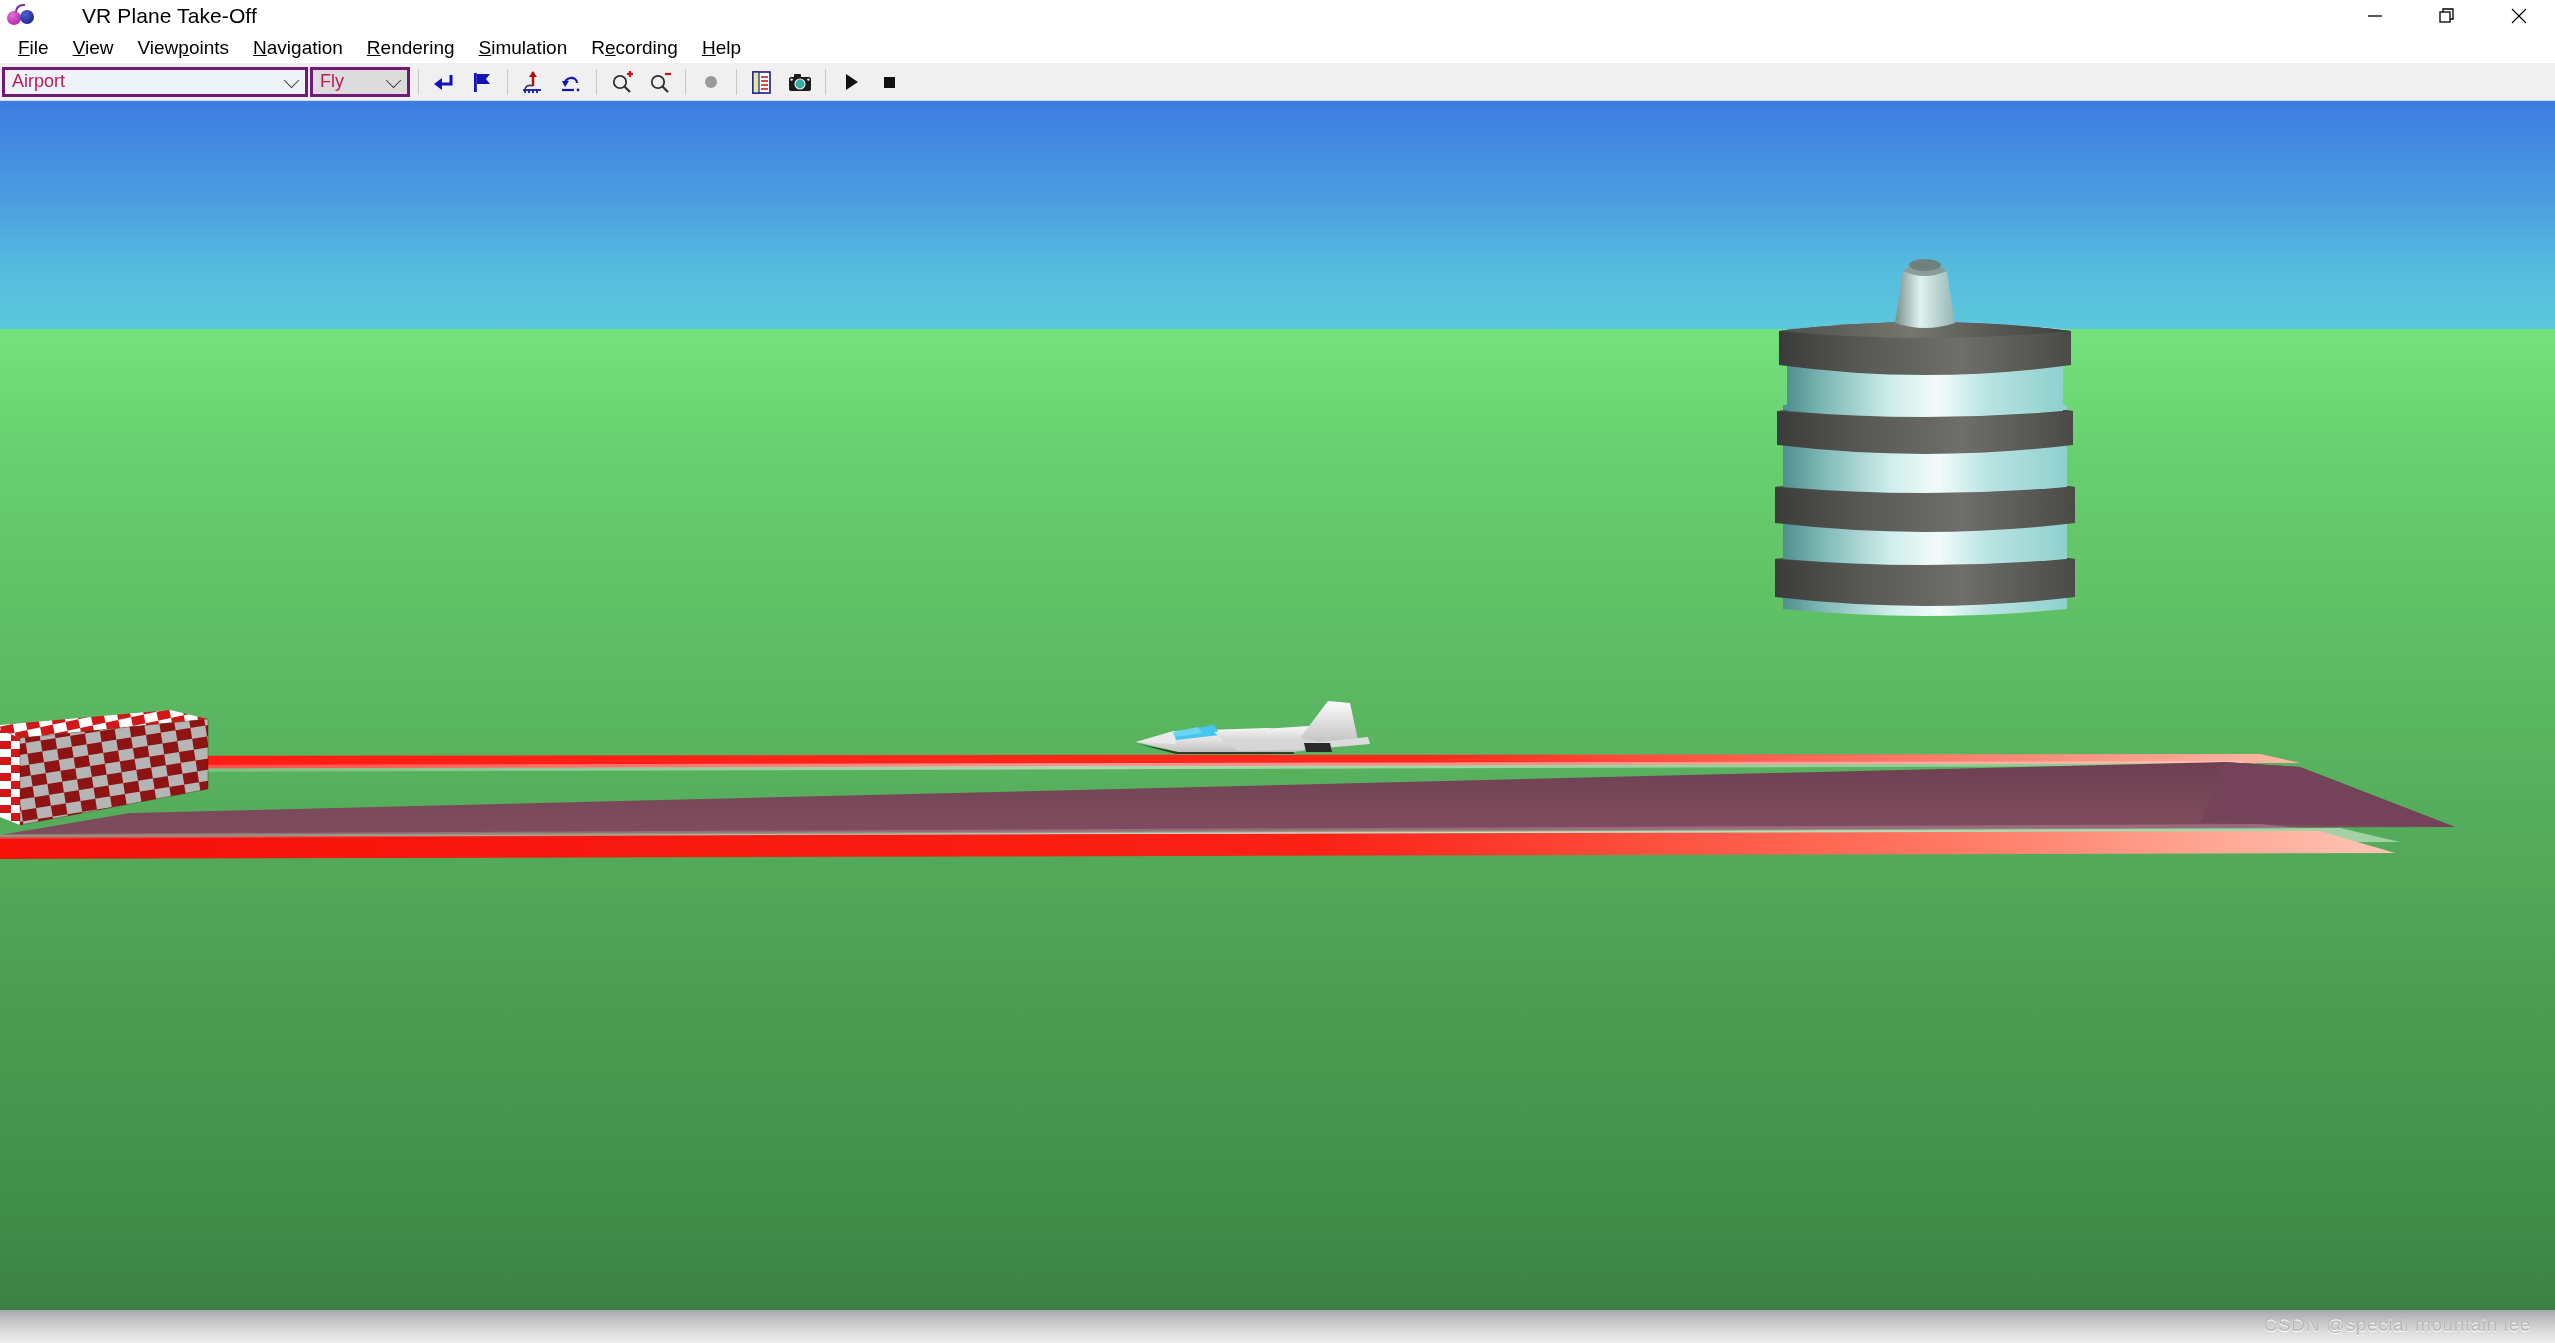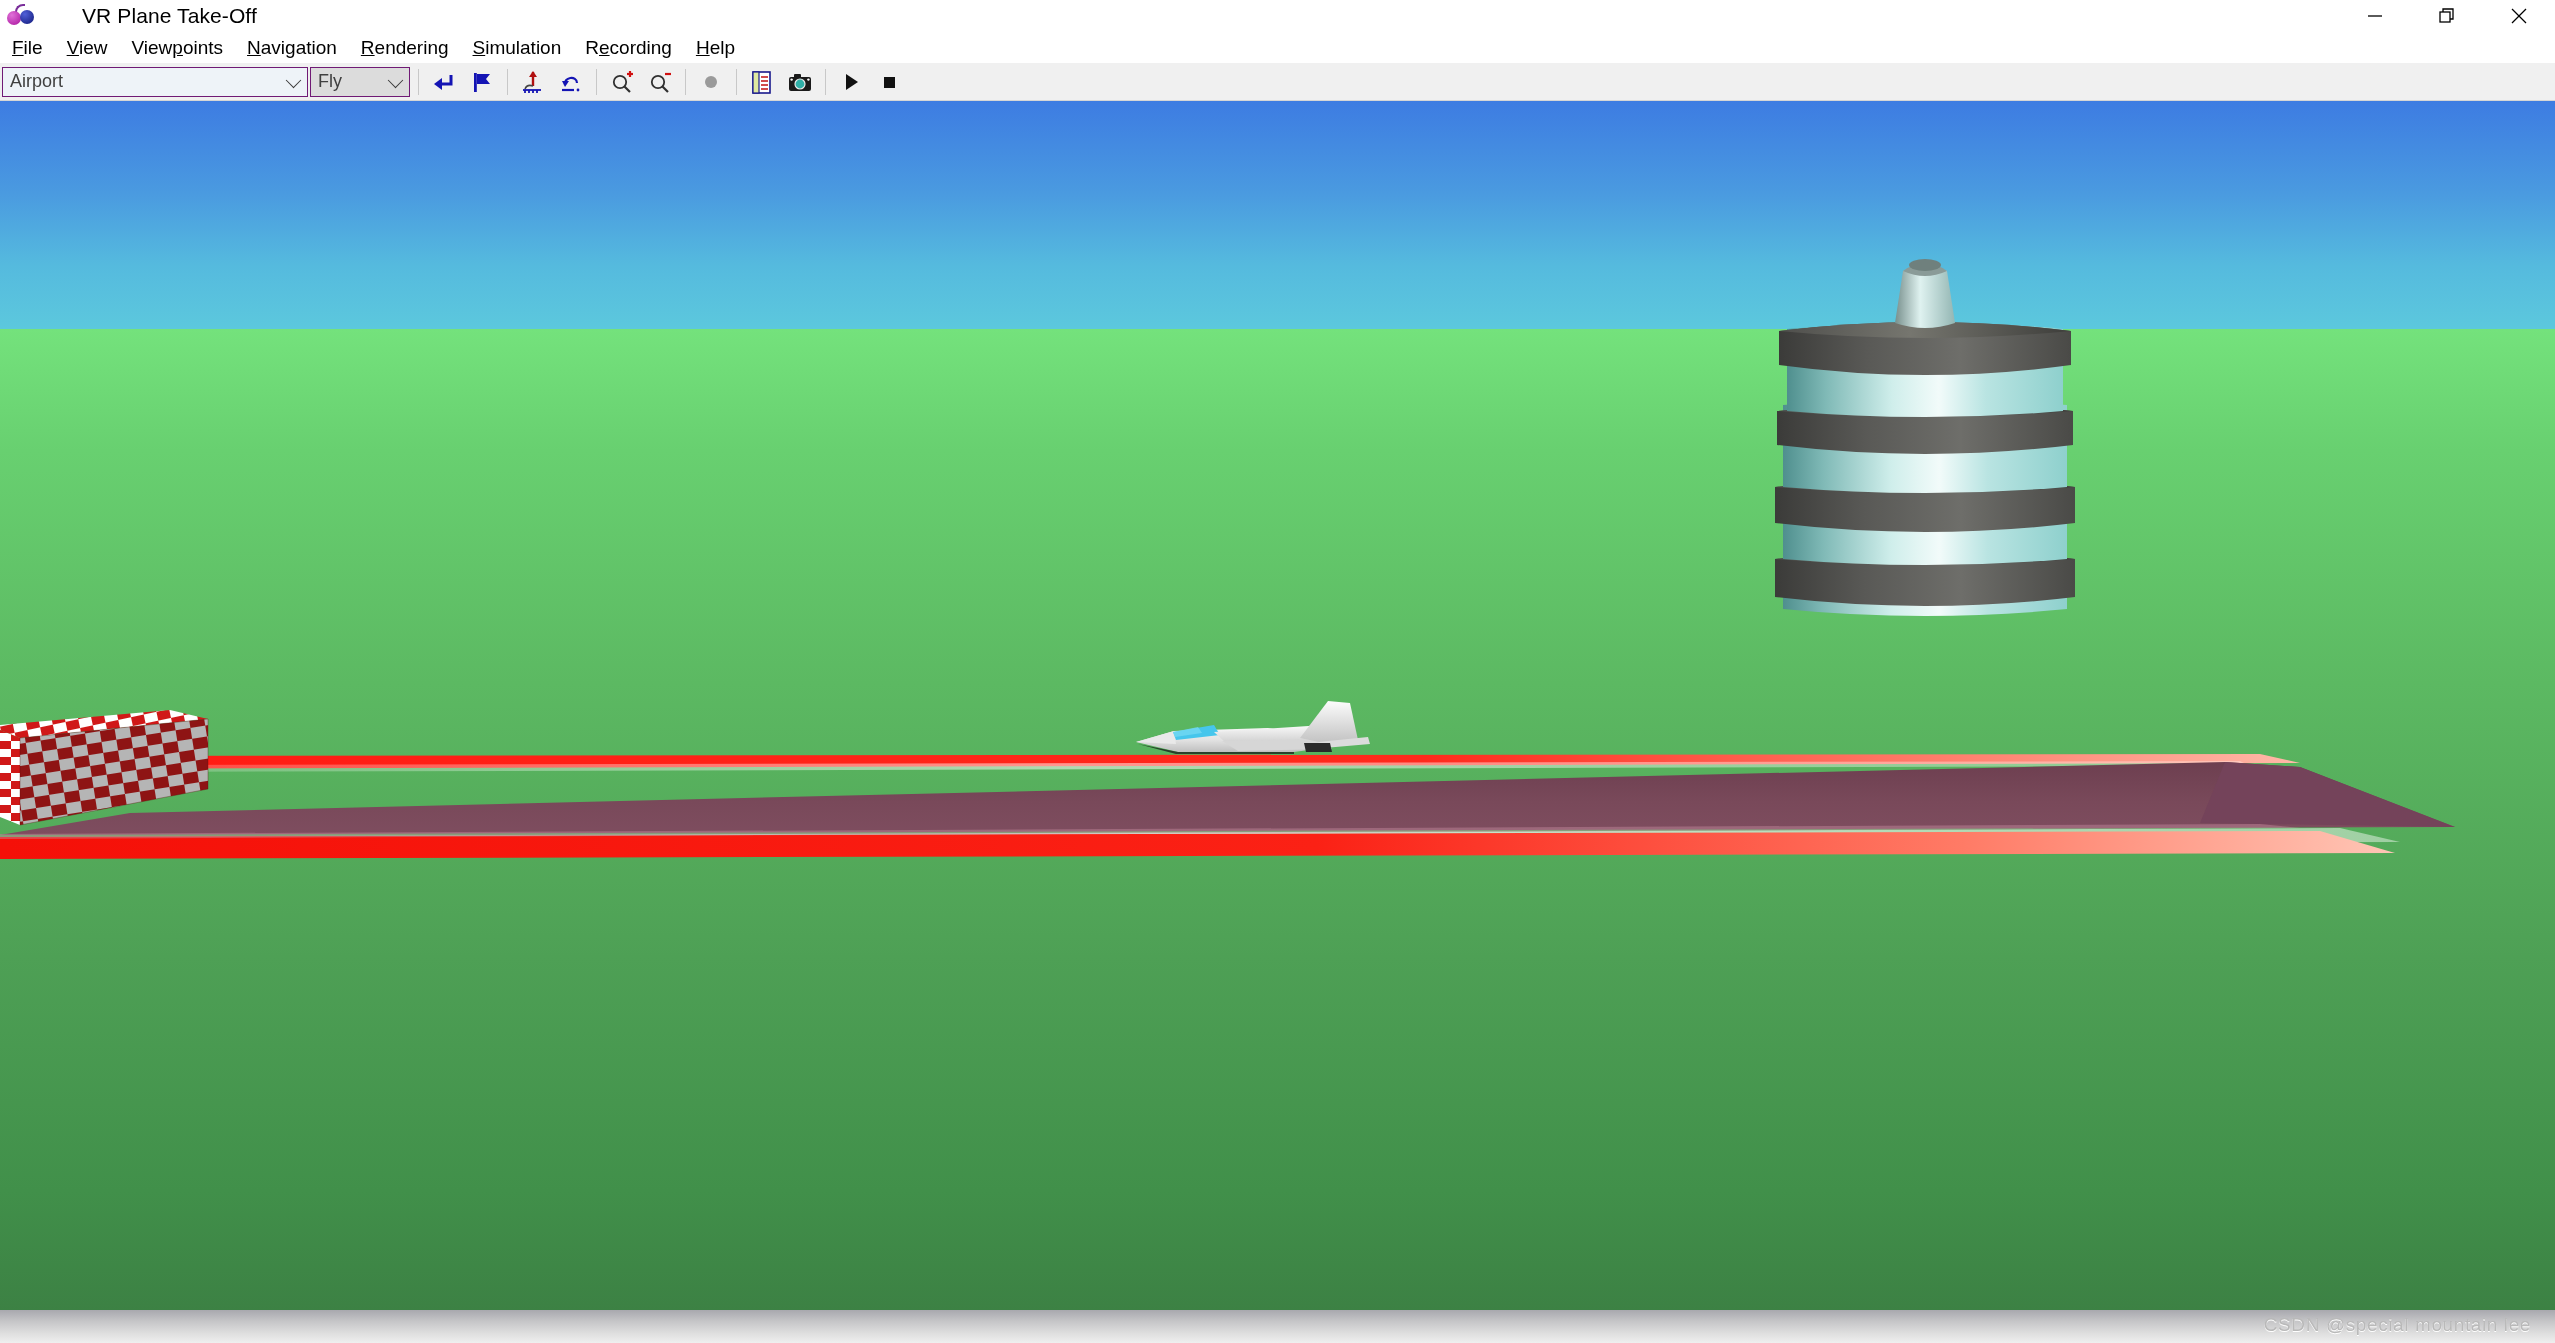--- a/index.html
+++ b/index.html
@@ -34,36 +34,36 @@
   .win-controls { position: absolute; right: 0; top: 0; height: 32px; display: flex; }
   .win-btn {
     width: 72px; height: 32px; display: flex; align-items: center; justify-content: center;
     background: transparent;
   }
   .win-btn svg { display: block; }
 
   
   .menubar {
     position: absolute; left: 0; top: 32px; width: 2555px; height: 31px;
-    background: #ffffff; display: flex; align-items: center; padding-left: 0;
+    background: #ffffff; display: flex; align-items: center; padding-left: 6px;
   }
   .menu-item {
     font-size: 19px; color: #000; padding: 2px 12px; white-space: nowrap; line-height: 1;
   }
   .menu-item .mn { text-decoration: underline; }
 
   
   .toolbar {
     position: absolute; left: 0; top: 63px; width: 2555px; height: 38px;
     background: #f0f0f0; border-bottom: 1px solid #d6d6d6;
     display: flex; align-items: center; padding: 0 0 0 2px;
   }
   .combo {
-    height: 30px; border: 1px solid #701a75; display: flex; align-items: center;
-    font-size: 18px; color: #404040; position: relative; margin-right: 2px;
+    height: 30px; border: 3px solid #701a75; display: flex; align-items: center;
+    font-size: 18px; color: #be185d; position: relative; margin-right: 2px;
   }
   .combo .val { padding-left: 7px; white-space: nowrap; }
   .combo .caret {
     position: absolute; right: 8px; top: 50%; width: 11px; height: 11px;
     transform: translateY(-65%) rotate(45deg);
     border-right: 1.6px solid #3a3a3a; border-bottom: 1.6px solid #3a3a3a;
   }
   .combo.viewpoint { width: 306px; background: #eef3f8; }
   .combo.navmode  { width: 100px; background: #dcdcdc; }
 

